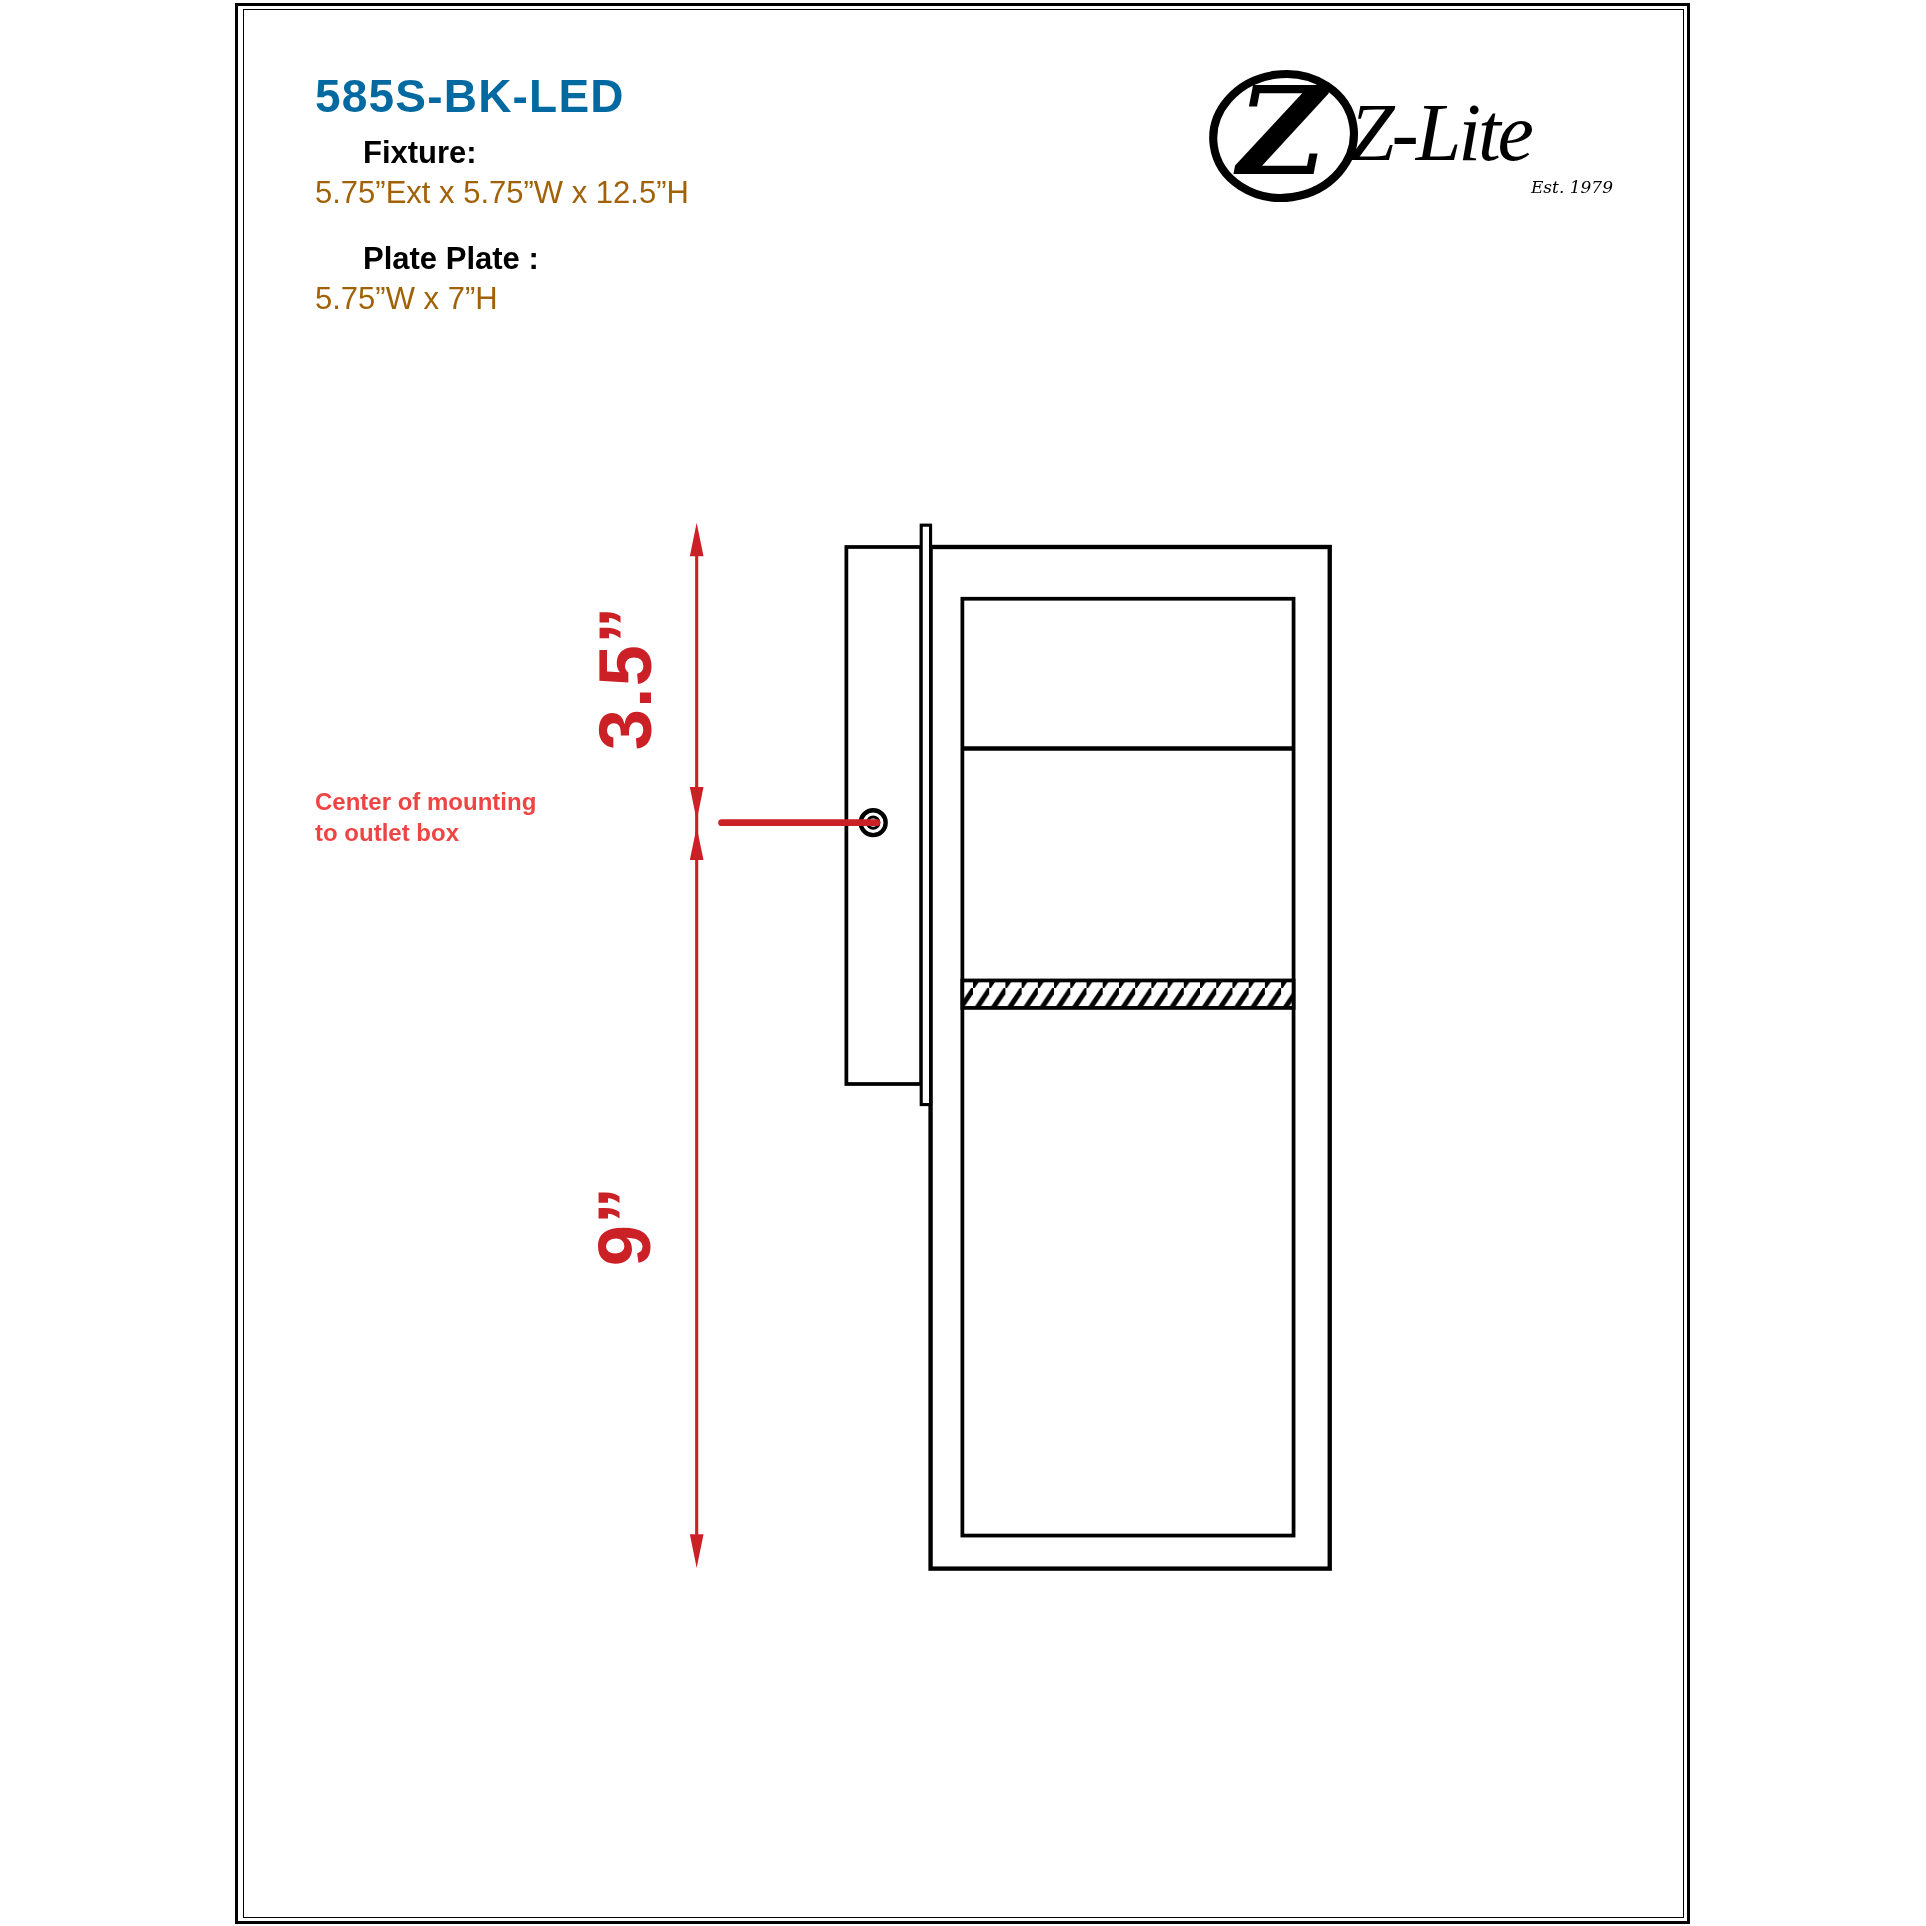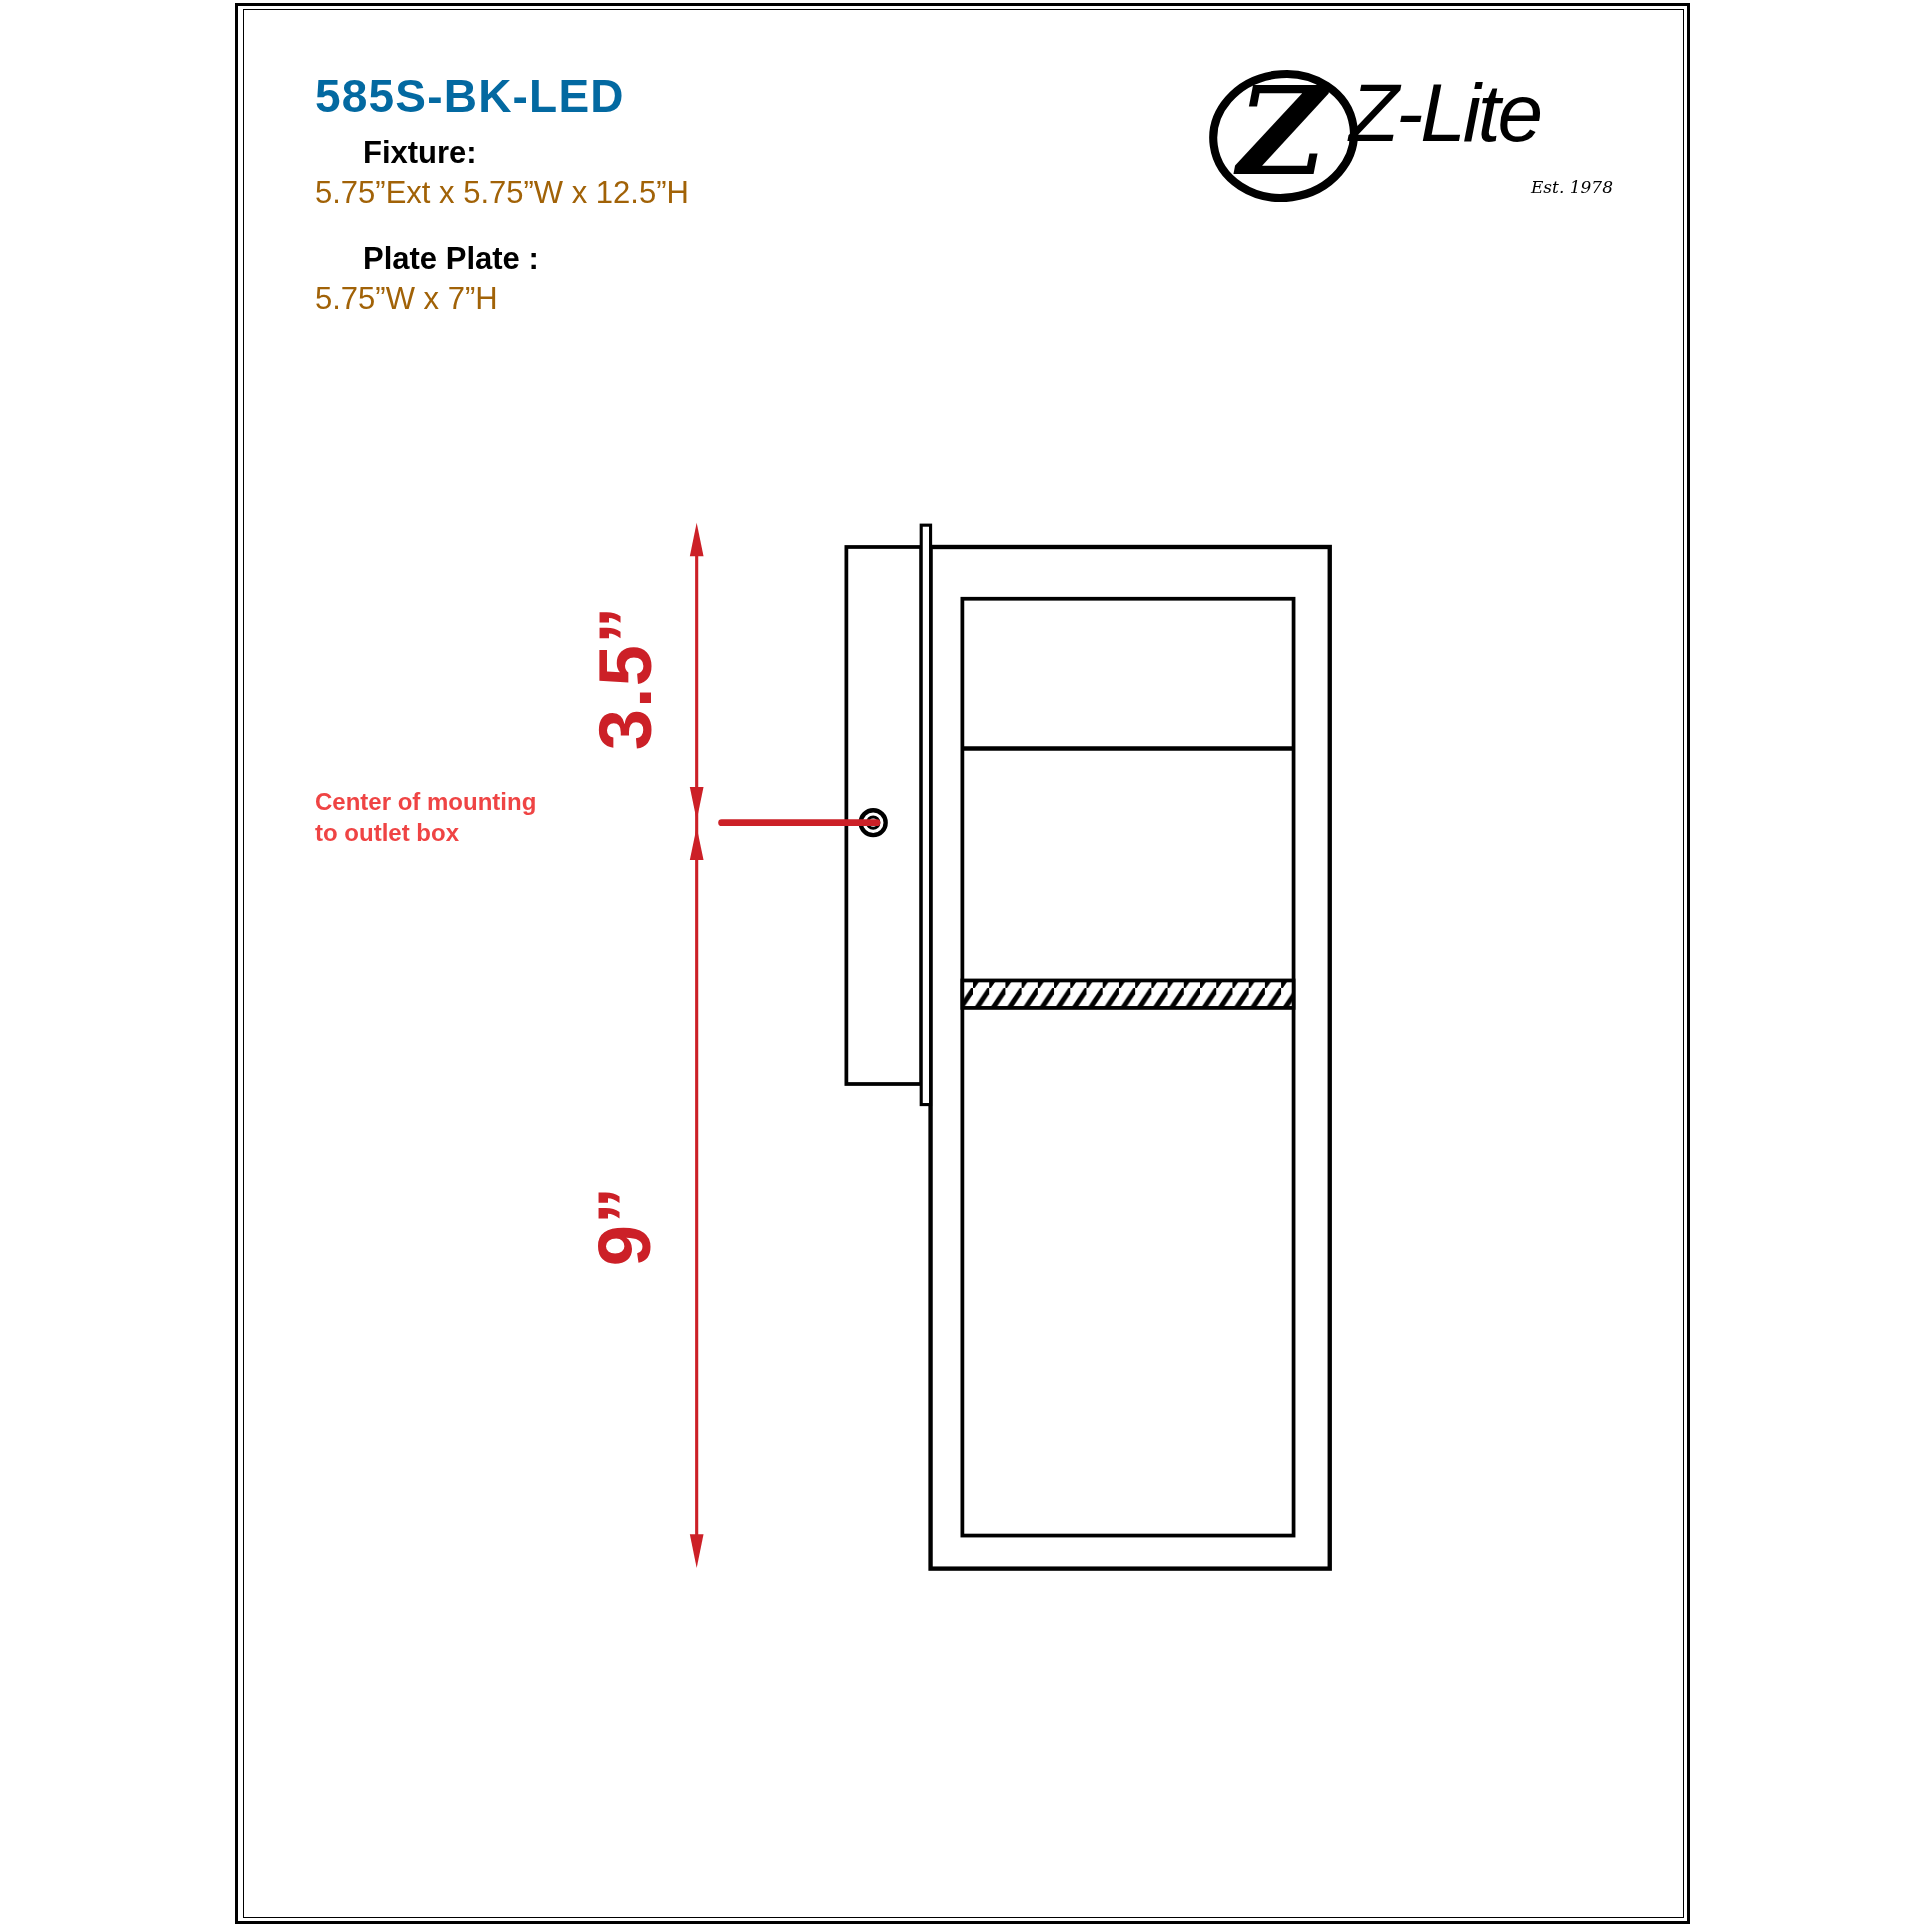--- a/index.html
+++ b/index.html
@@ -14,21 +14,21 @@
   .spec-label{left:315px;font-size:31px;font-weight:bold;color:#000;margin-left:48px;}
   .spec-value{left:315px;font-size:31px;font-weight:normal;color:#a16207;}
   .fixture-label{top:135px;}
   .fixture-dims{top:175px;}
   .backplate-label{top:241px;}
   .backplate-dims{top:281px;}
   
   .logo-z{left:1282px;top:136px;transform:translate(-50%,-54%);
           font-family:"DejaVu Serif",serif;font-style:italic;font-weight:bold;
           font-size:122px;color:#000;line-height:1;}
-  .logo-word{left:1349px;top:72px;font-family:Liberation Sans, sans-serif;font-style:italic;
+  .logo-word{left:1349px;top:92px;font-family:Liberation Serif, serif;font-style:italic;
              font-size:82px;letter-spacing:-3.1px;color:#000;line-height:1;}
   .logo-est{left:1453px;top:177px;width:160px;text-align:right;
             font-family:"DejaVu Serif",serif;font-style:italic;font-size:17px;color:#000;}
   
   .note{left:315px;top:786px;font-size:24px;font-weight:bold;color:#ef4444;line-height:31px;}
   .dim-label{color:#cc2027;font-weight:bold;font-size:74px;letter-spacing:1.2px;white-space:nowrap;}
   .dim-upper{left:625px;top:678px;transform:translate(-50%,-50%) rotate(-90deg);}
   .dim-lower{left:624px;top:1226px;transform:translate(-50%,-50%) rotate(-90deg);}
   svg.draw{left:0;top:0;width:1926px;height:1926px;}
 </style>
@@ -39,21 +39,21 @@
 <div class="abs frame-inner"></div>
 
 <div class="abs model">585S-BK-LED</div>
 <div class="abs spec-label fixture-label">Fixture:</div>
 <div class="abs spec-value fixture-dims">5.75”Ext x 5.75”W x 12.5”H</div>
 <div class="abs spec-label backplate-label">Plate Plate :</div>
 <div class="abs spec-value backplate-dims">5.75”W x 7”H</div>
 
 <div class="abs logo-z">Z</div>
 <div class="abs logo-word">Z-Lite</div>
-<div class="abs logo-est">Est. 1978</div>
+<div class="abs logo-est">Est. 1979</div>
 
 <svg class="abs draw" viewBox="0 0 3088 3088">
   <defs>
     <pattern id="hatch" patternUnits="userSpaceOnUse" width="26" height="44">
       <rect width="26" height="44" fill="#ffffff"></rect>
       <line x1="-6" y1="50" x2="32" y2="-6" stroke="#000000" stroke-width="8"></line>
     </pattern>
   </defs>
 
   <ellipse cx="2058" cy="218" rx="113" ry="99" fill="none" stroke="#000000" stroke-width="13" transform="rotate(-8 2058 218)"></ellipse>

